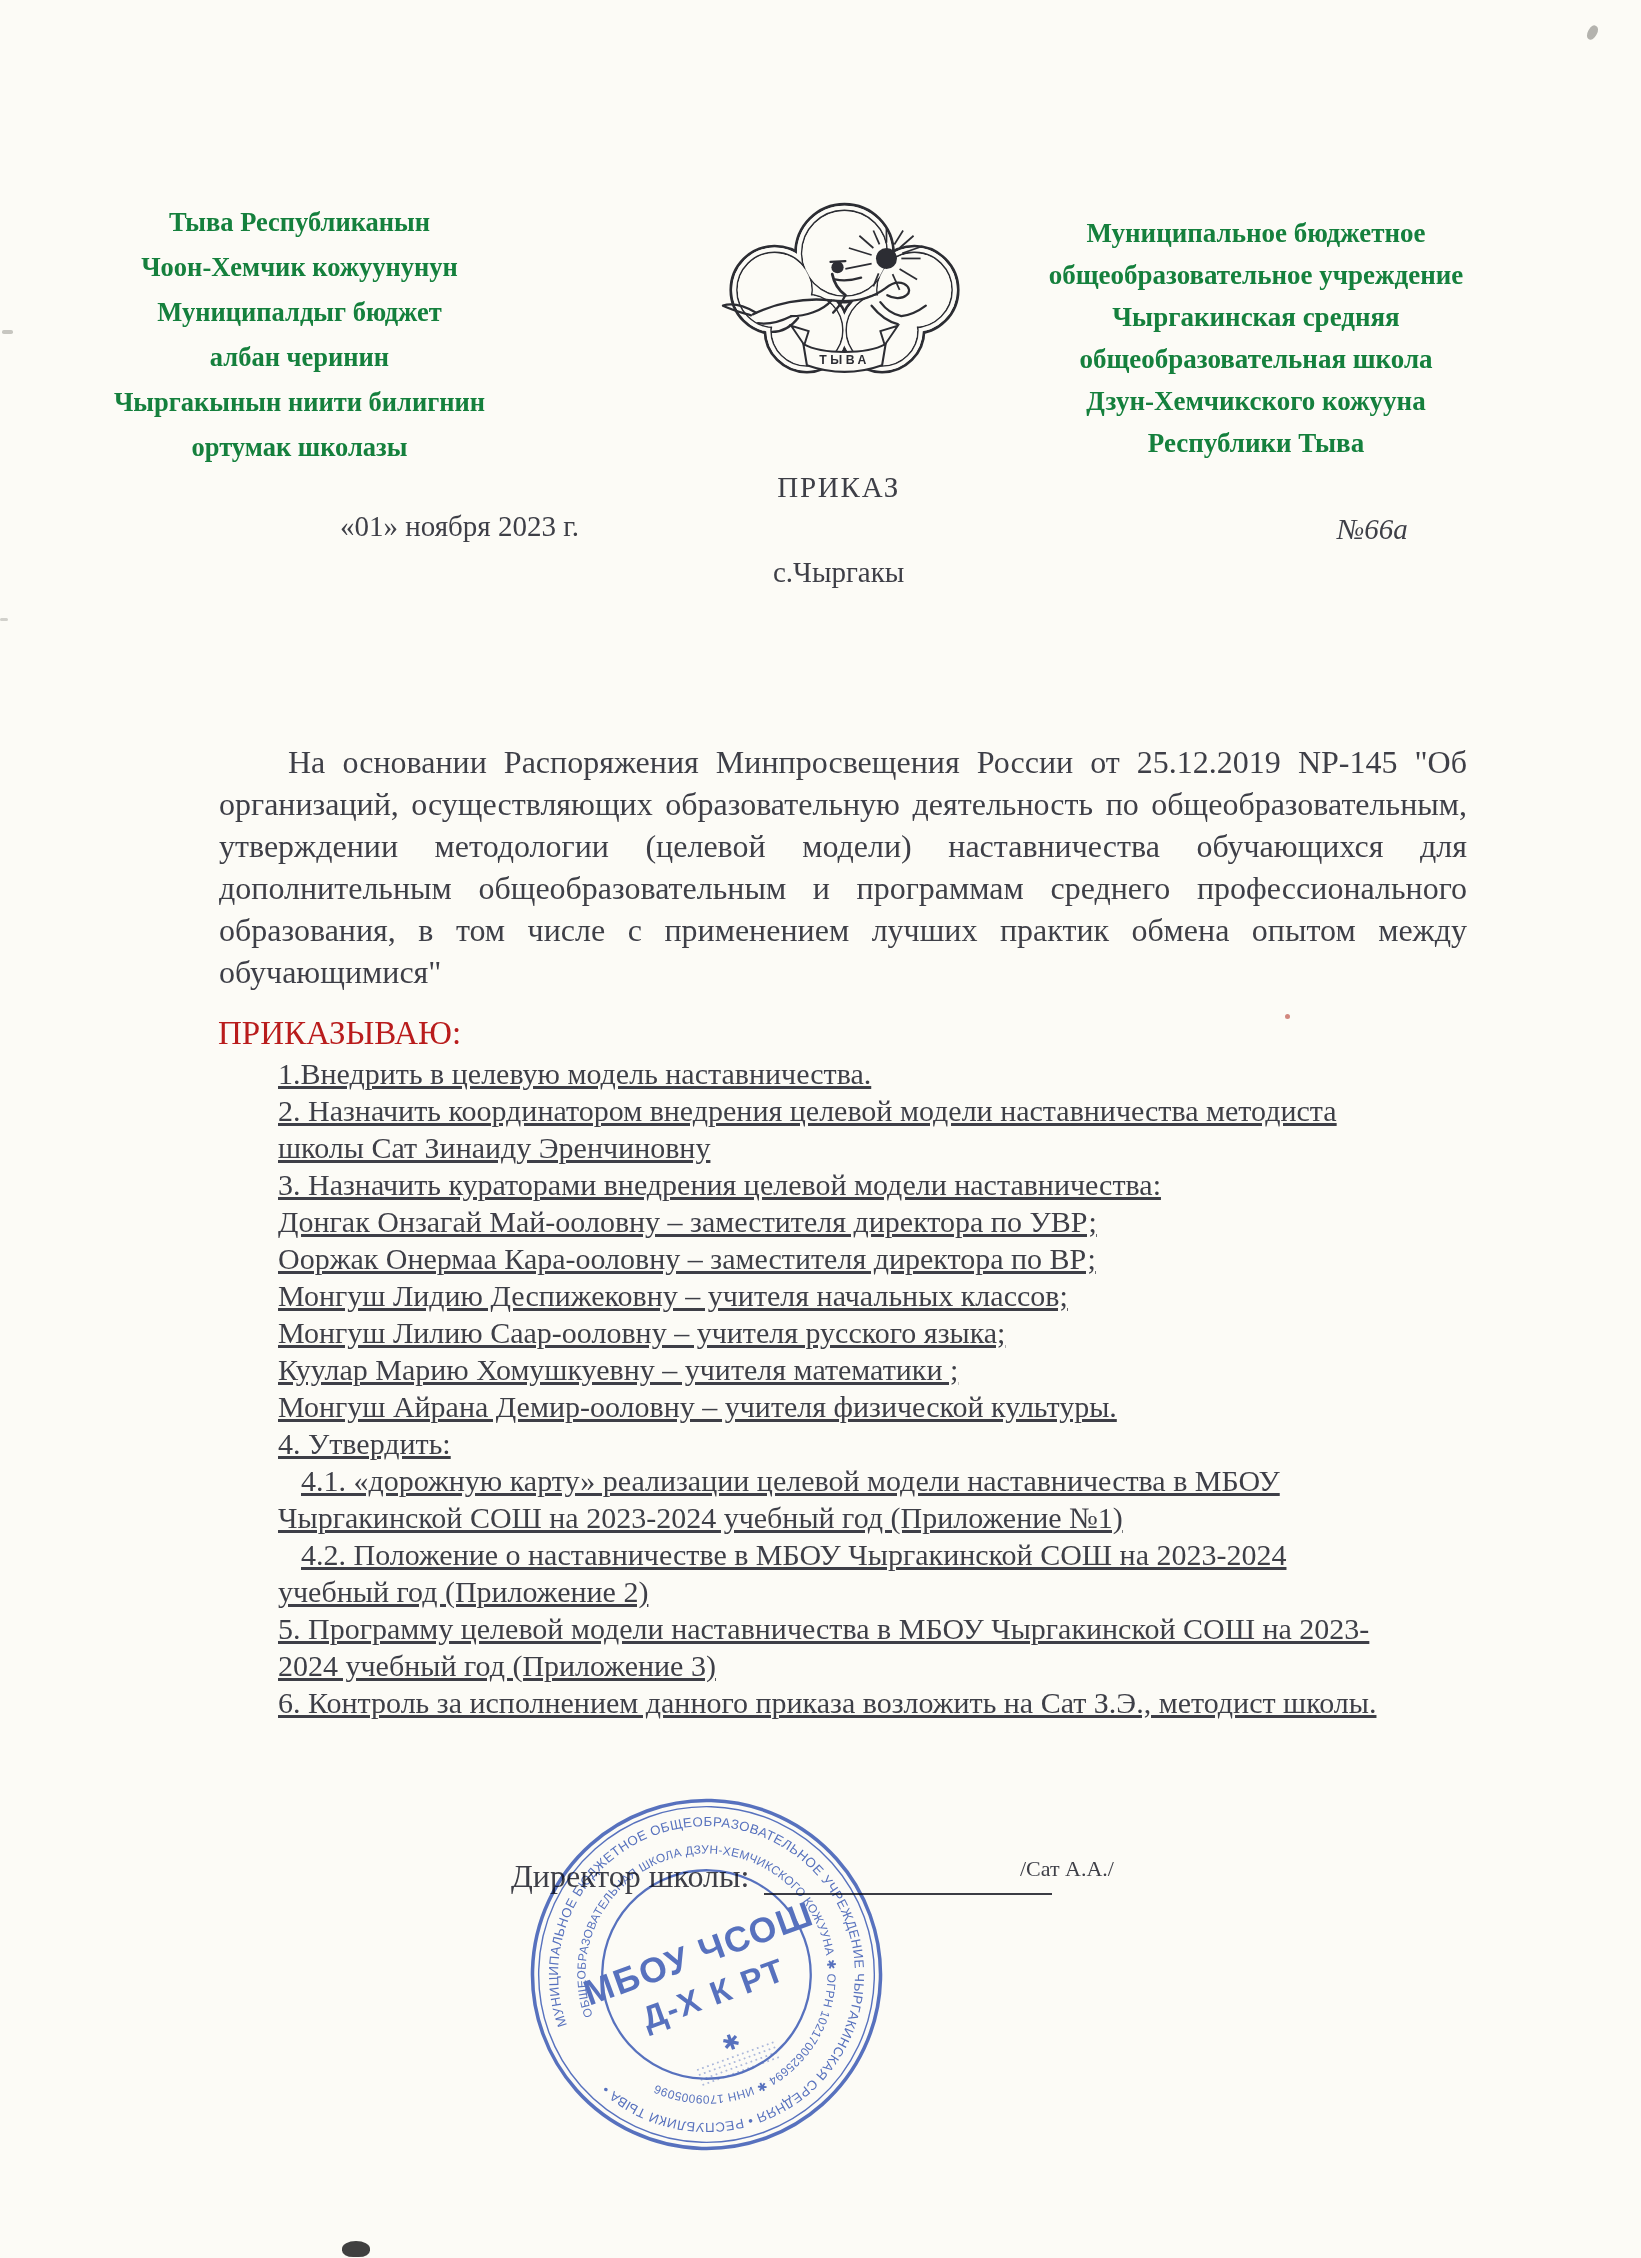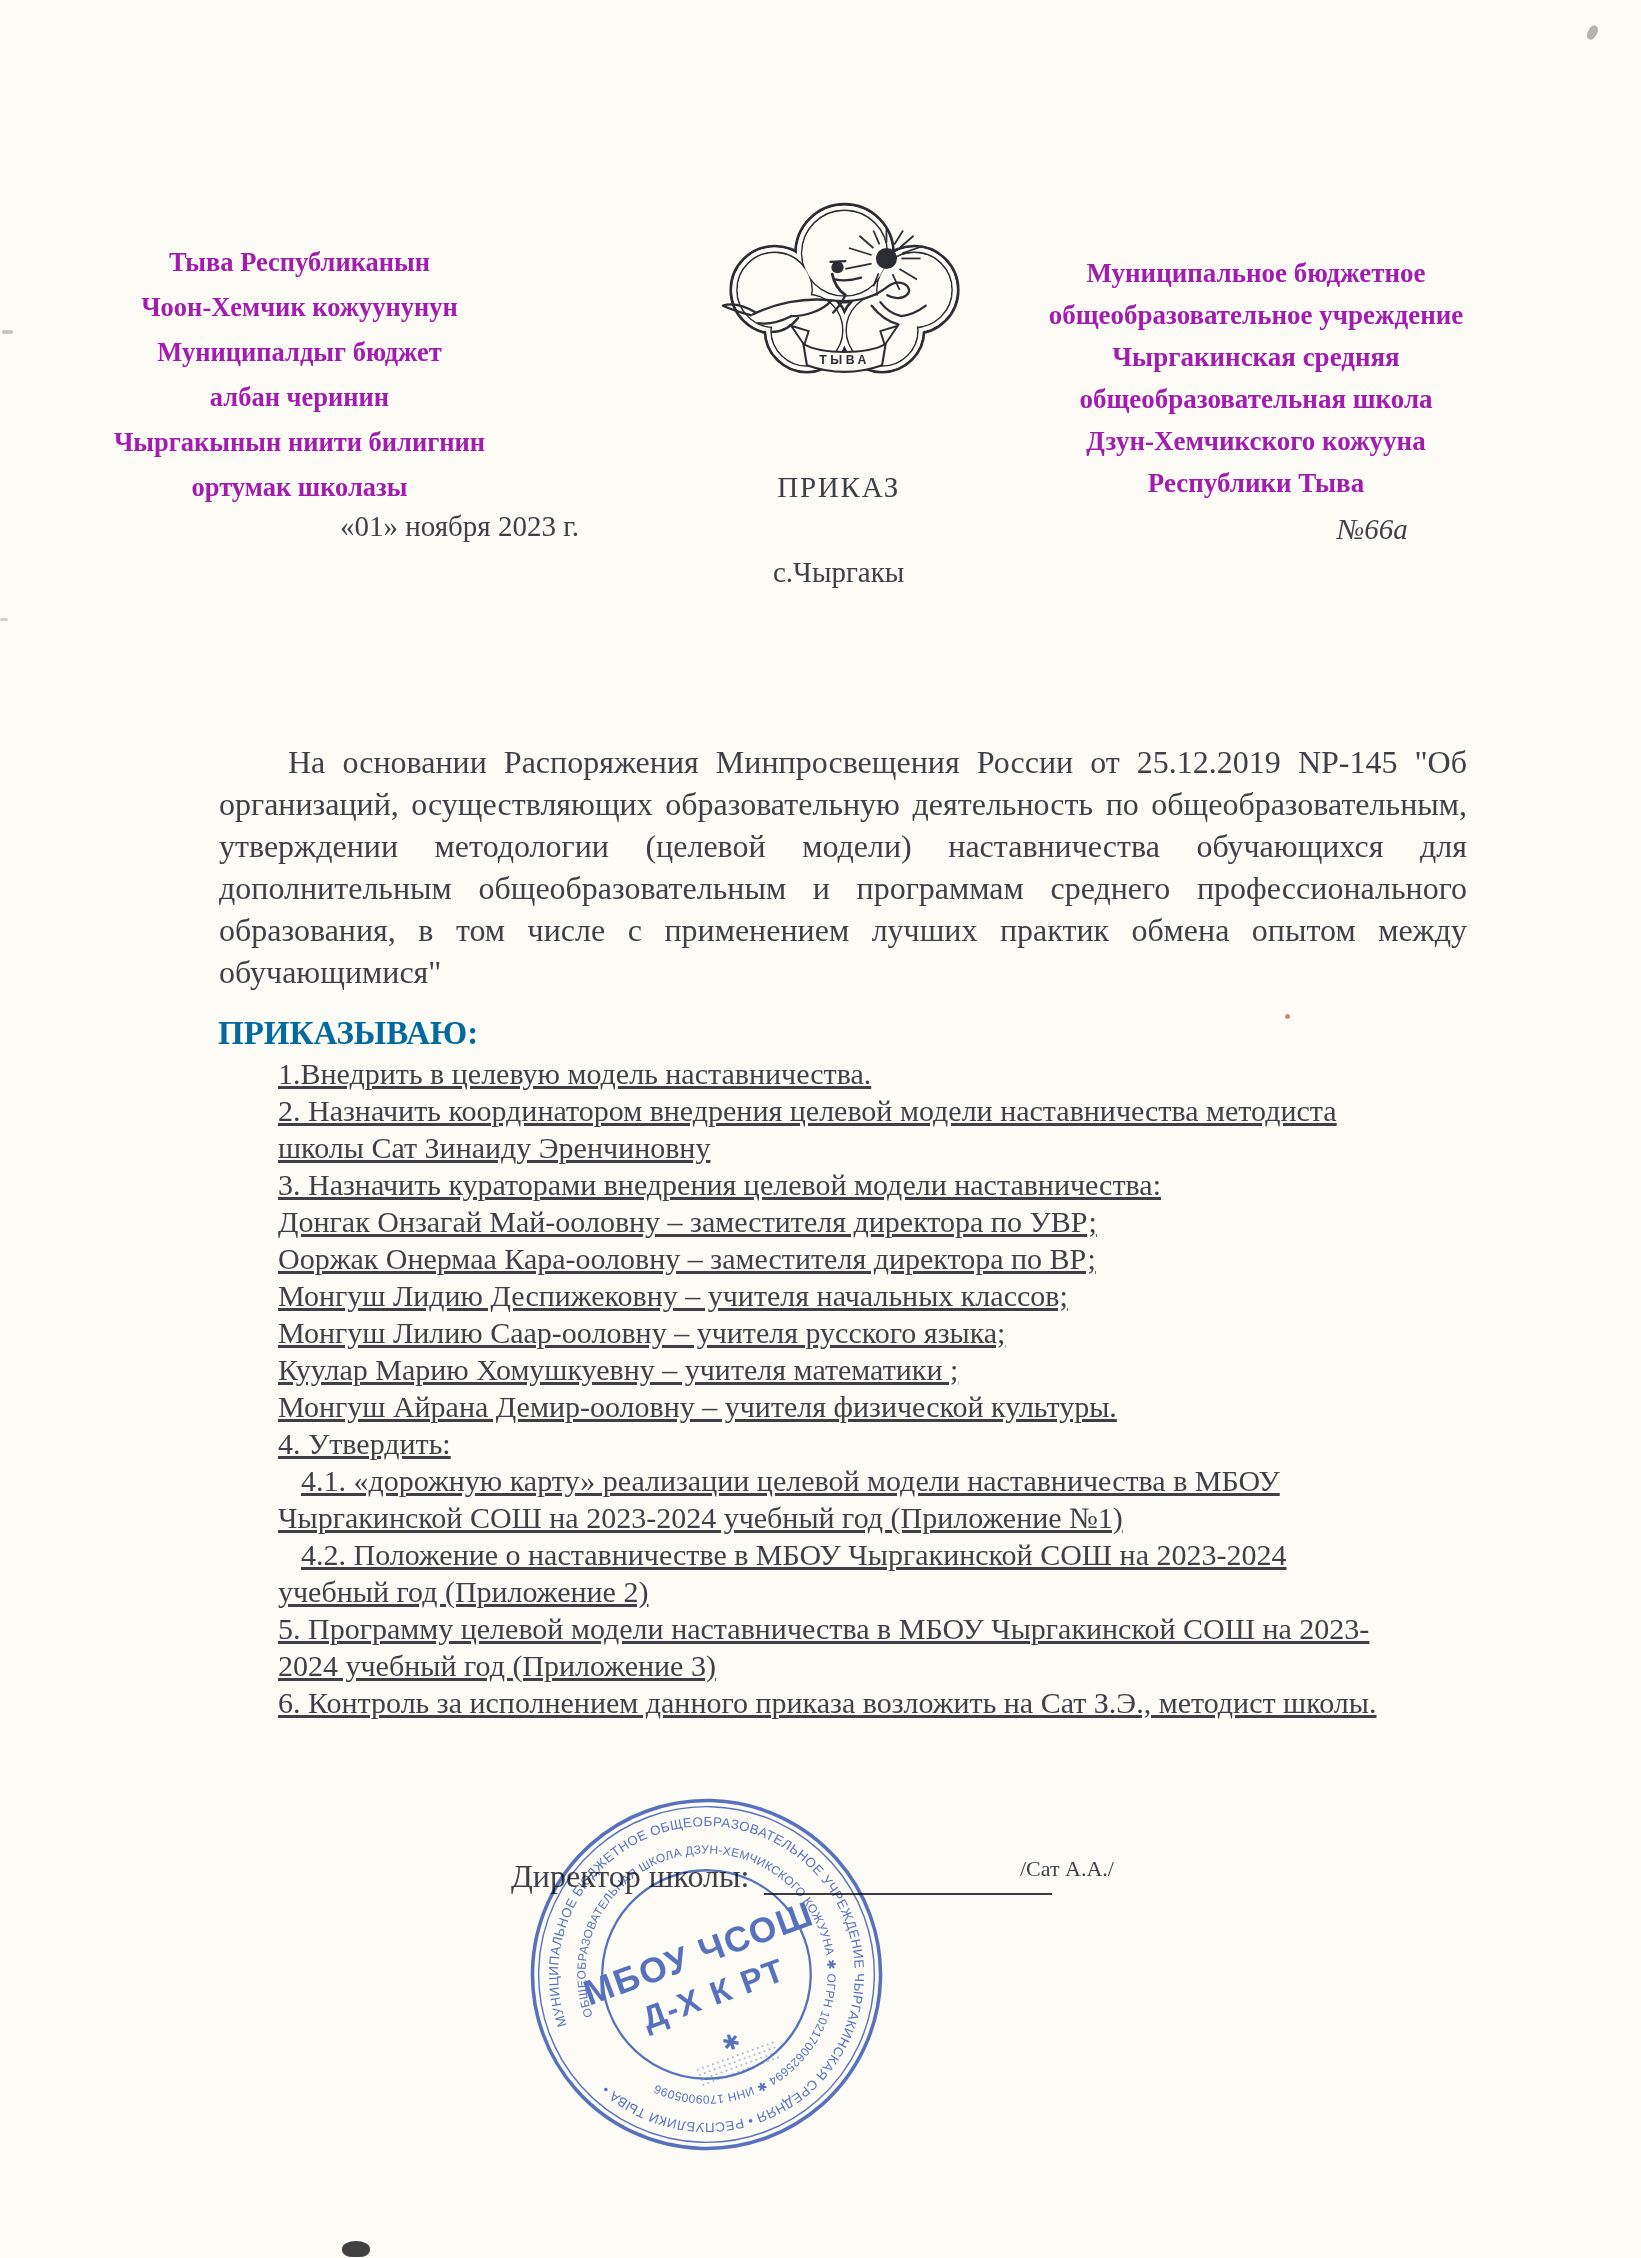--- a/index.html
+++ b/index.html
@@ -3,38 +3,38 @@
 <meta charset="utf-8">
 <style>
   html,body{margin:0;padding:0;background:#888;}
   #page{
     position:relative;width:1642px;height:2258px;margin:0 auto;
     background:#fcfbf6;overflow:hidden;
     font-family:"Liberation Serif","DejaVu Serif",serif;color:#3e3f47;
   }
   .abs{position:absolute;}
   
-  .hdr-block{font-weight:bold;text-align:center;color:#a21caf;margin-top:40px;}
+  .hdr-block{font-weight:bold;text-align:center;color:#15803d;}
   #hdr-left{left:88px;top:200px;width:423px;font-size:26.5px;line-height:45px;}
   #hdr-right{left:986px;top:212px;width:540px;font-size:27px;line-height:42px;}
   .emblem{left:700px;top:199px;width:289px;height:188px;}
   
   .center-line{left:0;right:0;text-align:center;transform:translateX(17.6px);}
   #doc-type{top:471px;font-size:29px;letter-spacing:1.8px;}
   #doc-date{left:340px;top:510px;font-size:29px;}
   #doc-number{left:1337px;top:513px;font-size:29px;font-style:italic;}
   #doc-place{top:556px;font-size:29px;}
   
   #subject{left:233px;top:664px;font-size:31px;font-weight:bold;color:#34353c;}
   #preamble{left:219px;top:741px;width:1248px;font-size:32px;line-height:42px;}
   .p-line{text-align:justify;text-align-last:justify;white-space:normal;}
   .p-line.first{padding-left:69px;}
   .p-line.last{text-align:left;text-align-last:left;}
   
-  #res-heading{left:218px;top:1015px;font-size:33px;font-weight:bold;color:#0369a1;}
+  #res-heading{left:218px;top:1015px;font-size:33px;font-weight:normal;color:#b91c1c;}
   #res-list{left:278px;top:1055px;width:1235px;font-size:30px;line-height:37px;text-decoration:underline;}
   .r-line.sub{padding-left:23px;}
   
   #sig-label{left:511px;top:1858px;font-size:32px;}
   #sig-line{left:764px;top:1893px;width:288px;border-top:2.6px solid #3b3c44;height:0;}
   #sig-name{left:1020px;top:1856px;font-size:22px;}
   
   .stamp{left:521px;top:1789px;width:371px;height:371px;mix-blend-mode:multiply;opacity:.88;}
   .stamp text{font-family:"Liberation Sans","DejaVu Sans",sans-serif;fill:#4160bd;stroke:none;}
   .stamp .ring-t{font-size:15px;letter-spacing:.5px;}

